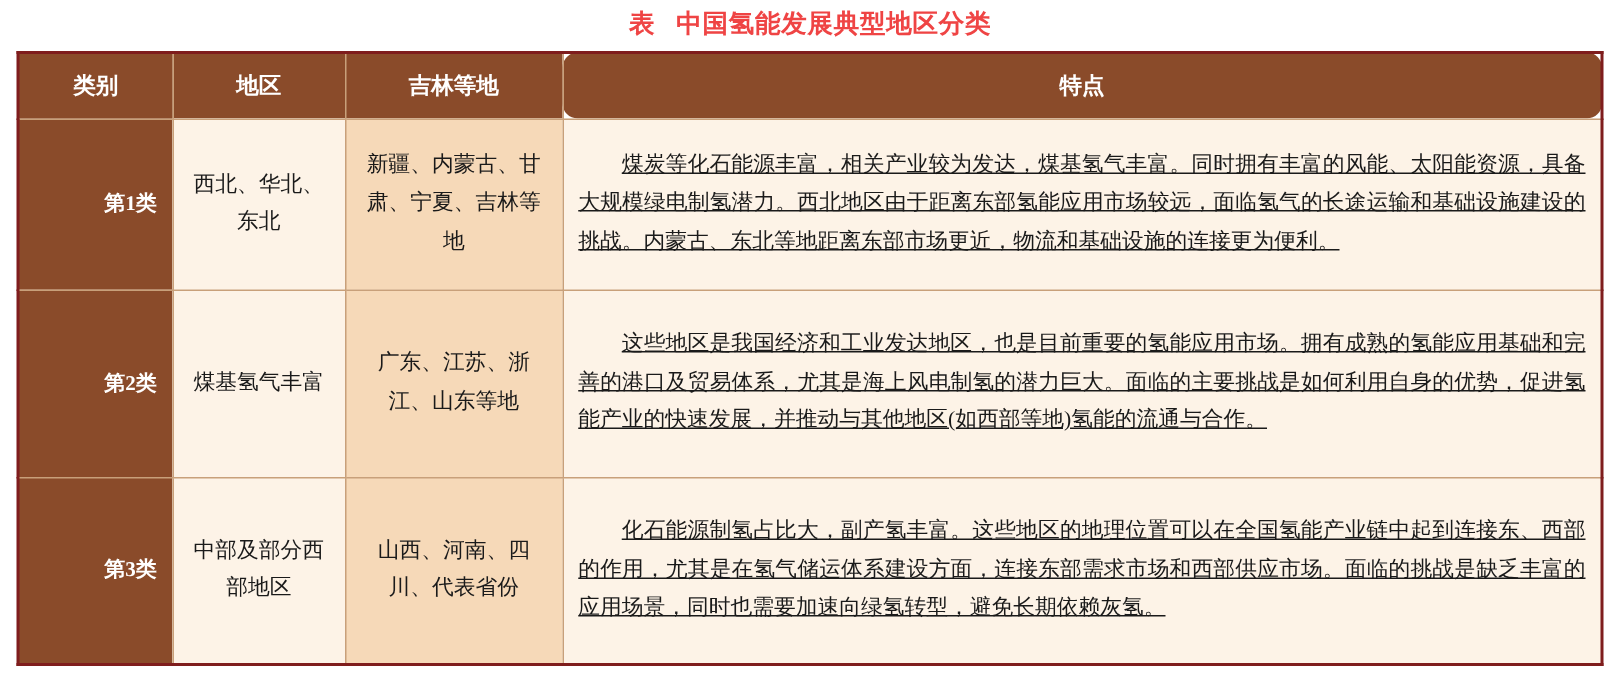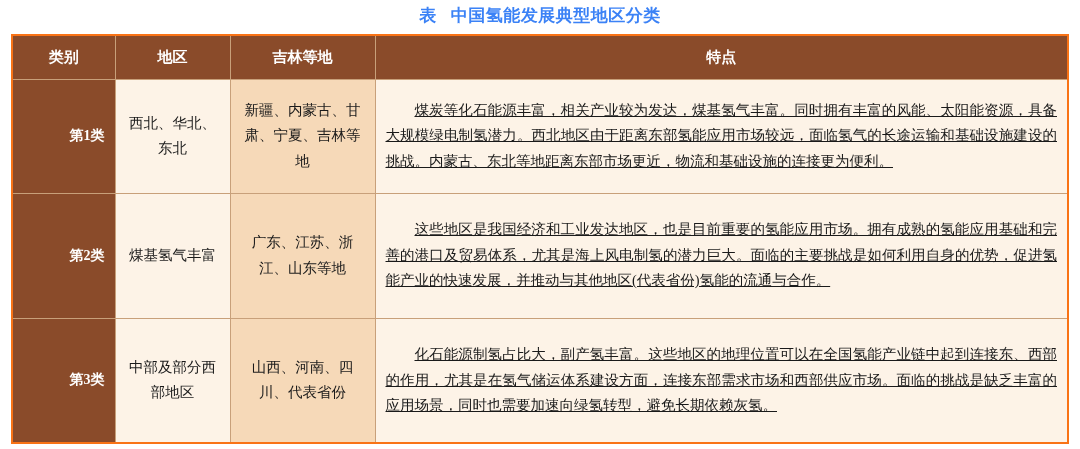--- a/index.html
+++ b/index.html
@@ -20,32 +20,32 @@
     position: relative;
     box-sizing: border-box;
   }
   .caption {
     text-align: center;
     font-size: 17px;
     font-weight: bold;
     letter-spacing: 0.5px;
     padding-top: 4px;
     padding-bottom: 7px;
-    color: #3b82f6;
+    color: #ef4444;
     font-family: Liberation Mono, monospace;
   }
   .caption .cap-label {
     margin-right: 14px;
   }
   table.hydrogen-table {
     border-collapse: collapse;
     width: 1056px;
     margin: 0 auto;
     table-layout: fixed;
-    border: 2px solid #f97316;
+    border: 2px solid #7f1d1d;
     padding-left: 16px;
   }
   table.hydrogen-table td,
   table.hydrogen-table th {
     border: 1px solid #c8a07a;
     vertical-align: middle;
     padding: 6px 10px;
     box-sizing: border-box;
   }
   thead th {
@@ -54,20 +54,21 @@
     font-size: 15px;
     font-weight: bold;
     text-align: center;
     height: 44px;
     padding: 4px 6px;
     border: 1px solid #8a4b2a;
     border-right: 1px solid #c89a72;
   }
   thead th:last-child {
     border-right: 1px solid #8a4b2a;
+    border-radius: 10px;
   }
   .col-category { width: 103px; }
   .col-region   { width: 115px; }
   .col-province { width: 145px; }
   .col-feature  { width: 693px; }
 
   td.cat-cell {
     background: #8a4b2a;
     color: #ffffff;
     font-size: 14px;
@@ -130,21 +131,21 @@
       <tr class="row-1">
         <td class="cat-cell">第1类</td>
         <td class="region-cell">西北、华北、东北</td>
         <td class="province-cell">新疆、内蒙古、甘肃、宁夏、吉林等地</td>
         <td class="feature-cell">煤炭等化石能源丰富，相关产业较为发达，煤基氢气丰富。同时拥有丰富的风能、太阳能资源，具备大规模绿电制氢潜力。西北地区由于距离东部氢能应用市场较远，面临氢气的长途运输和基础设施建设的挑战。内蒙古、东北等地距离东部市场更近，物流和基础设施的连接更为便利。</td>
       </tr>
       <tr class="row-2">
         <td class="cat-cell">第2类</td>
         <td class="region-cell">煤基氢气丰富</td>
         <td class="province-cell">广东、江苏、浙江、山东等地</td>
-        <td class="feature-cell">这些地区是我国经济和工业发达地区，也是目前重要的氢能应用市场。拥有成熟的氢能应用基础和完善的港口及贸易体系，尤其是海上风电制氢的潜力巨大。面临的主要挑战是如何利用自身的优势，促进氢能产业的快速发展，并推动与其他地区(代表省份)氢能的流通与合作。</td>
+        <td class="feature-cell">这些地区是我国经济和工业发达地区，也是目前重要的氢能应用市场。拥有成熟的氢能应用基础和完善的港口及贸易体系，尤其是海上风电制氢的潜力巨大。面临的主要挑战是如何利用自身的优势，促进氢能产业的快速发展，并推动与其他地区(如西部等地)氢能的流通与合作。</td>
       </tr>
       <tr class="row-3">
         <td class="cat-cell">第3类</td>
         <td class="region-cell">中部及部分西部地区</td>
         <td class="province-cell">山西、河南、四川、代表省份</td>
         <td class="feature-cell">化石能源制氢占比大，副产氢丰富。这些地区的地理位置可以在全国氢能产业链中起到连接东、西部的作用，尤其是在氢气储运体系建设方面，连接东部需求市场和西部供应市场。面临的挑战是缺乏丰富的应用场景，同时也需要加速向绿氢转型，避免长期依赖灰氢。</td>
       </tr>
     </tbody>
   </table>
 

